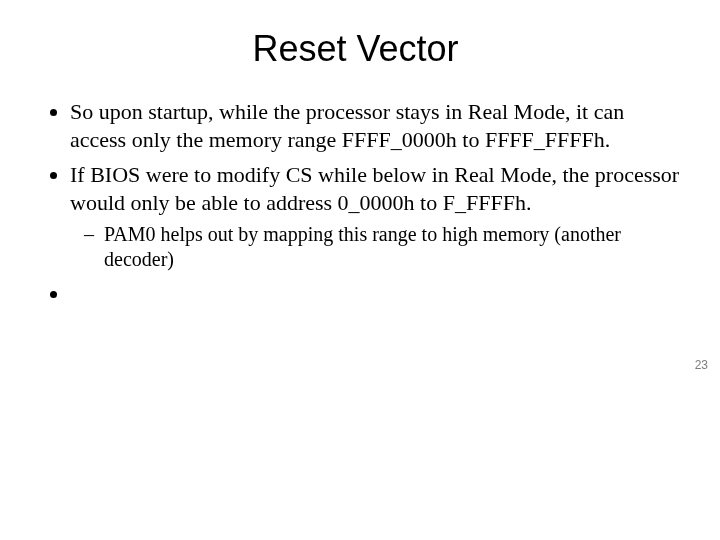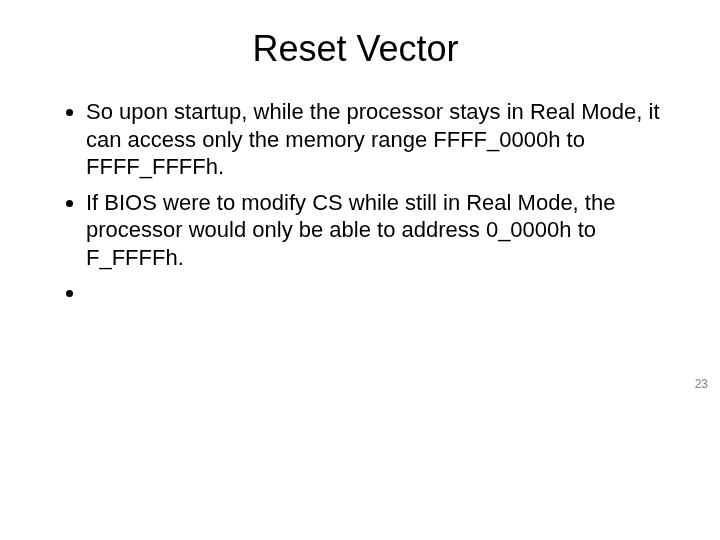--- a/index.html
+++ b/index.html
@@ -20,22 +20,23 @@
     position: relative;
   }
   .title {
     text-align: center;
     font-size: 36px;
     font-weight: 400;
     margin: 8px 0 28px 0;
   }
   ul.top {
     list-style: disc;
-    margin: 16px;
+    margin: 0;
     padding-left: 40px;
+    font-family: Liberation Serif, serif;
   }
   ul.top > li {
     font-size: 22px;
     line-height: 1.25;
     margin-bottom: 8px;
   }
   ul.sub {
     list-style: none;
     margin: 6px 0 6px 0;
     padding-left: 34px;
@@ -47,36 +48,41 @@
     position: relative;
   }
   ul.sub > li::before {
     content: "–";
     position: absolute;
     left: -20px;
   }
   .pagenum {
     position: absolute;
     right: 12px;
-    bottom: 4px;
+    bottom: 23px;
     font-size: 12px;
     color: #7d7d7d;
   }
 </style>
 </head>
 <body>
 
 <div class="slide">
   <div class="title">Reset Vector</div>
 
   <ul class="top">
     <li>
       <span>So upon startup, while the processor stays in Real Mode, it can access only the memory range FFFF_0000h to FFFF_FFFFh.</span>
     </li>
     <li>
-      <span>If BIOS were to modify CS while still in Real Mode, the processor would only be able to address 0_0000h to F_FFFFh.</span>
+      <span>If BIOS were to modify CS while below in Real Mode, the processor would only be able to address 0_0000h to F_FFFFh.</span>
+      <ul class="sub">
+        <li>
+          <span>PAM0 helps out by mapping this range to high memory (another decoder)</span>
+        </li>
+      </ul>
     </li>
     <li>
     </li>
   </ul>
 
   <div class="pagenum">23</div>
 </div>
 
 </body></html>

